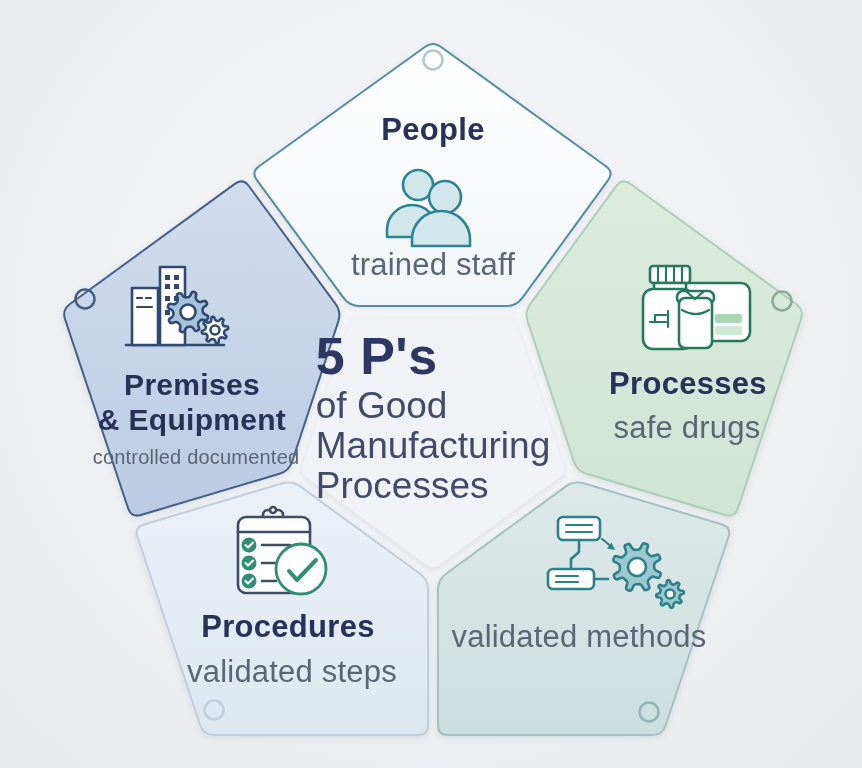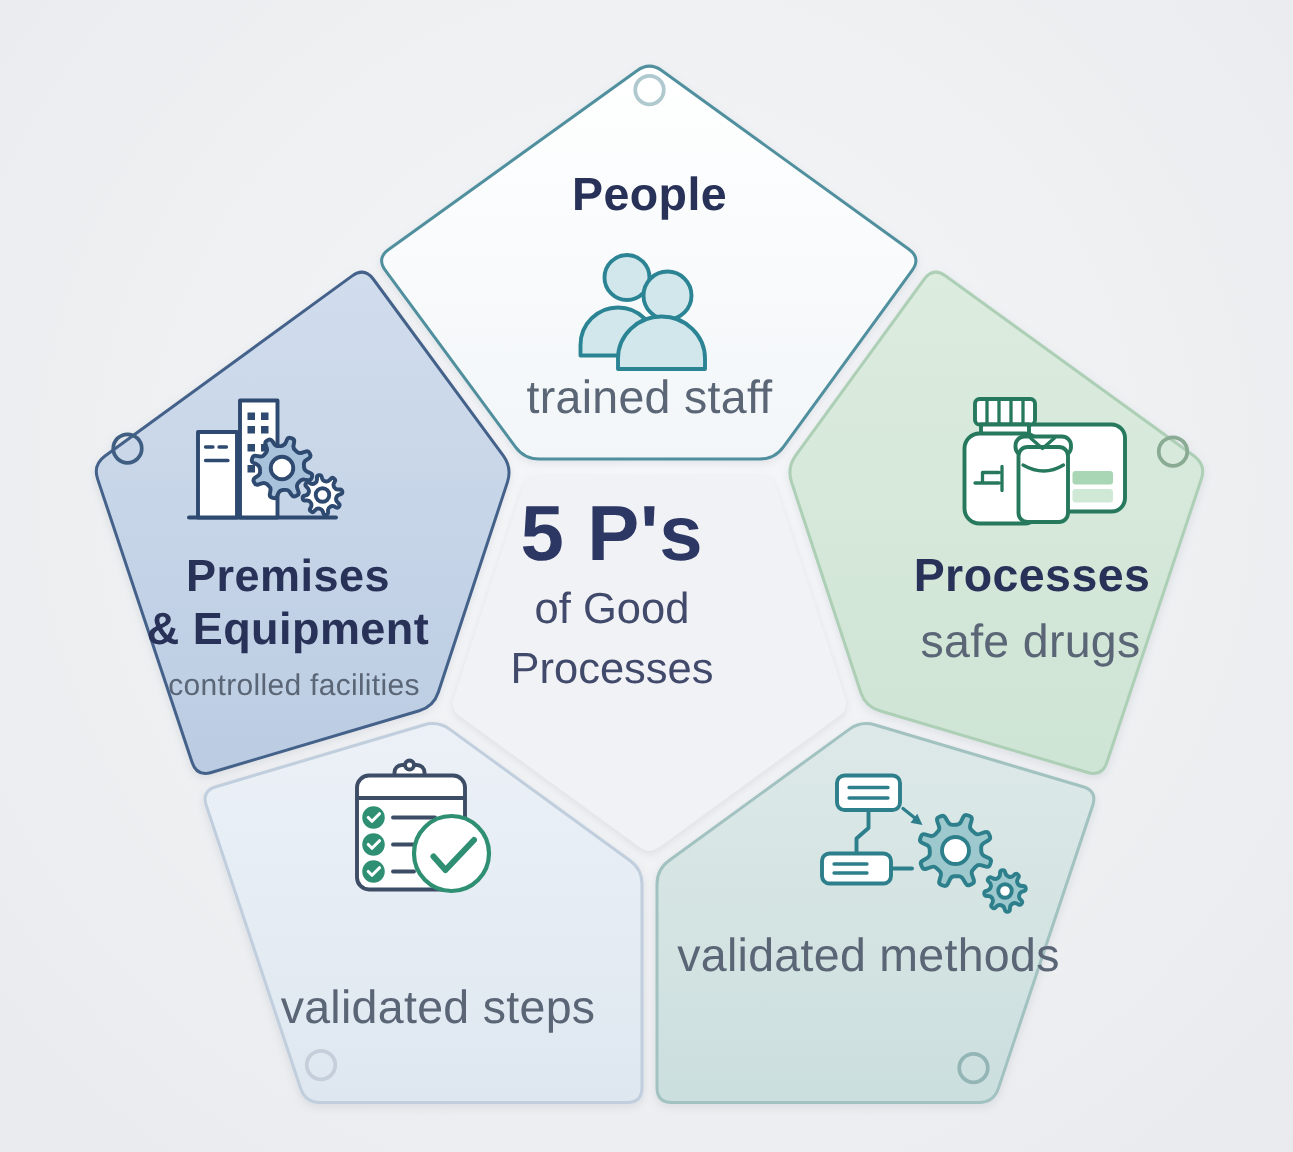--- a/index.html
+++ b/index.html
@@ -17,23 +17,23 @@
   .icsolid{fill:var(--icon);stroke:none}
   .acc{stroke:var(--icon-accent)}
   .accf{fill:var(--icon-accent);stroke:none}
   .wcheck{stroke:#fff;stroke-width:2.1;fill:none;stroke-linecap:round;stroke-linejoin:round}
   .seg-label{position:absolute;transform:translateX(-50%);font-weight:700;font-size:31px;
     color:#283157;text-align:center;line-height:1.18;white-space:pre-line;letter-spacing:.3px}
   .seg-sub{position:absolute;transform:translateX(-50%);font-size:31px;color:#5a6576;
     white-space:nowrap;letter-spacing:.2px}
   #label-premises{font-size:30px}
   #sub-premises{font-size:20px}
-  .title-wrap{position:absolute;left:408px;top:326px;transform:translateX(-50%);text-align:center}
+  .title-wrap{position:absolute;left:433px;top:326px;transform:translateX(-50%);text-align:left}
   .title-heading{font-size:52px;font-weight:600;color:#2c3763;letter-spacing:.5px}
-  .title-line{font-size:29px;color:#414a6b;line-height:40px}
+  .title-line{font-size:37px;color:#414a6b;line-height:40px}
 </style>
 </head>
 <body>
 
 <div class="stage">
 
   <svg id="shapes" viewBox="0 0 862 768">
       <defs>
         <linearGradient id="grad-people" x1="0" y1="0" x2="0" y2="1">
           <stop offset="0%" stop-color="#ffffff"></stop>
@@ -94,21 +94,21 @@
       <rect class="icsolid" x="51" y="42" width="5" height="5"></rect>
       <rect class="icsolid" x="42" y="56" width="5" height="5"></rect>
       <path class="ict" d="M83.8,61.3Q85.6,62.1 85.0,64.0L84.8,64.6Q84.2,66.5 82.2,66.1L80.0,65.7Q78.1,65.3 76.8,66.9L75.7,68.1Q74.5,69.6 75.2,71.5L75.9,73.6Q76.7,75.5 74.9,76.4L74.3,76.7Q72.6,77.6 71.4,75.9L70.2,74.1Q69.1,72.4 67.1,72.6L65.5,72.7Q63.5,72.9 62.6,74.7L61.7,76.8Q60.9,78.6 59.0,78.0L58.4,77.8Q56.5,77.2 56.9,75.2L57.3,73.0Q57.7,71.1 56.1,69.8L54.9,68.7Q53.4,67.5 51.5,68.2L49.4,68.9Q47.5,69.7 46.6,67.9L46.3,67.3Q45.4,65.6 47.1,64.4L48.9,63.2Q50.6,62.1 50.4,60.1L50.3,58.5Q50.1,56.5 48.3,55.6L46.2,54.7Q44.4,53.9 45.0,52.0L45.2,51.4Q45.8,49.5 47.8,49.9L50.0,50.3Q51.9,50.7 53.2,49.1L54.3,47.9Q55.5,46.4 54.8,44.5L54.1,42.4Q53.3,40.5 55.1,39.6L55.7,39.3Q57.4,38.4 58.6,40.1L59.8,41.9Q60.9,43.6 62.9,43.4L64.5,43.3Q66.5,43.1 67.4,41.3L68.3,39.2Q69.1,37.4 71.0,38.0L71.6,38.2Q73.5,38.8 73.1,40.8L72.7,43.0Q72.3,44.9 73.9,46.2L75.1,47.3Q76.6,48.5 78.5,47.8L80.6,47.1Q82.5,46.3 83.4,48.1L83.7,48.7Q84.6,50.4 82.9,51.6L81.1,52.8Q79.4,53.9 79.6,55.9L79.7,57.5Q79.9,59.5 81.7,60.4Z"></path>
       <circle class="icf" cx="65" cy="58" r="7.5"></circle>
       <path class="icf" d="M102.7,81.5Q103.9,82.4 103.0,83.7L103.0,83.7Q102.2,84.9 100.9,84.2L100.1,83.7Q98.5,82.9 97.0,83.9L97.0,83.9Q95.5,84.8 95.7,86.6L95.7,87.5Q95.8,88.9 94.4,89.2L94.4,89.2Q92.9,89.5 92.5,88.0L92.3,87.2Q91.8,85.5 90.0,85.1L90.0,85.1Q88.3,84.7 87.1,86.1L86.5,86.7Q85.6,87.9 84.3,87.0L84.3,87.0Q83.1,86.2 83.8,84.9L84.3,84.1Q85.1,82.5 84.1,81.0L84.1,81.0Q83.2,79.5 81.4,79.7L80.5,79.7Q79.1,79.8 78.8,78.4L78.8,78.4Q78.5,76.9 80.0,76.5L80.8,76.3Q82.5,75.8 82.9,74.0L82.9,74.0Q83.3,72.3 81.9,71.1L81.3,70.5Q80.1,69.6 81.0,68.3L81.0,68.3Q81.8,67.1 83.1,67.8L83.9,68.3Q85.5,69.1 87.0,68.1L87.0,68.1Q88.5,67.2 88.3,65.4L88.3,64.5Q88.2,63.1 89.6,62.8L89.6,62.8Q91.1,62.5 91.5,64.0L91.7,64.8Q92.2,66.5 94.0,66.9L94.0,66.9Q95.7,67.3 96.9,65.9L97.5,65.3Q98.4,64.1 99.7,65.0L99.7,65.0Q100.9,65.8 100.2,67.1L99.7,67.9Q98.9,69.5 99.9,71.0L99.9,71.0Q100.8,72.5 102.6,72.3L103.5,72.3Q104.9,72.2 105.2,73.6L105.2,73.6Q105.5,75.1 104.0,75.5L103.2,75.7Q101.5,76.2 101.1,78.0L101.1,78.0Q100.7,79.7 102.1,80.9Z"></path>
       <circle class="icf" cx="92" cy="76" r="4.5"></circle>
     </svg>
   </div>
   <div class="seg-label" id="label-premises" style="left:192px;top:367px">Premises
 &amp; Equipment</div>
-  <div class="seg-sub" id="sub-premises" style="left:196px;top:446px">controlled facilities</div>
+  <div class="seg-sub" id="sub-premises" style="left:196px;top:446px">controlled documented</div>
 
   <div class="icon" style="left: 640px; top: 258px; width: 115px; --icon: #27795d; --icon-fill: #a9d6b4;">
     <svg viewBox="0 0 115 95">
       <rect class="icf" x="38" y="25" width="72" height="58" rx="9"></rect>
       <rect x="75" y="56" width="27" height="9" rx="2" style="fill:var(--icon-fill)"></rect>
       <rect x="75" y="68" width="27" height="9" rx="2" style="fill:var(--icon-fill);opacity:.55"></rect>
       <rect class="icf" x="10" y="8" width="40" height="17" rx="3"></rect>
       <path class="ic thin" d="M18,8 v17 M26,8 v17 M34,8 v17 M42,8 v17"></path>
       <rect class="icf" x="14" y="25" width="32" height="7"></rect>
       <rect class="icf" x="3" y="31" width="50" height="60" rx="10"></rect>
@@ -131,20 +131,21 @@
       <path class="wcheck" d="M20.5,40 l2.5,2.5 l5,-5"></path>
       <circle class="accf" cx="24" cy="58" r="7.5"></circle>
       <path class="wcheck" d="M20.5,58 l2.5,2.5 l5,-5"></path>
       <circle class="accf" cx="24" cy="76" r="7.5"></circle>
       <path class="wcheck" d="M20.5,76 l2.5,2.5 l5,-5"></path>
       <path class="ic" d="M37,40 h28 M37,58 h17 M37,76 h14"></path>
       <circle class="icf acc" cx="76" cy="64" r="25" style="stroke-width:2.8"></circle>
       <path class="ic acc" style="stroke-width:4" d="M64,66 l8,9 l19,-20"></path>
     </svg>
   </div>
+  <div class="seg-label" id="label-procedures" style="left:288px;top:609px">Procedures</div>
   <div class="seg-sub" id="sub-procedures" style="left:292px;top:654px">validated steps</div>
 
   <div class="icon" style="left: 540px; top: 505px; width: 148px; --icon: #2e7f8c; --icon-fill: #9dc8cd;">
     <svg viewBox="0 0 148 104">
       <path class="ic" d="M39,35 v12 l-8,7 v10"></path>
       <rect class="icf" x="18" y="12" width="42" height="23" rx="5"></rect>
       <path class="ic thin" d="M26,20 h26 M26,27 h26"></path>
       <rect class="icf" x="8" y="64" width="46" height="20" rx="5"></rect>
       <path class="ic thin" d="M16,71 h22 M16,77 h22"></path>
       <path class="ic" d="M54,74 h14"></path>
@@ -154,16 +155,17 @@
       <circle class="icf" cx="97" cy="62" r="9"></circle>
       <path class="ict" d="M140.9,95.2Q142.0,96.3 141.0,97.5L141.0,97.5Q140.1,98.7 138.8,97.9L138.1,97.5Q136.5,96.6 134.9,97.5L134.9,97.5Q133.3,98.5 133.3,100.3L133.3,101.1Q133.3,102.6 131.8,102.8L131.8,102.8Q130.3,103.0 129.9,101.5L129.7,100.8Q129.2,99.0 127.4,98.5L127.4,98.5Q125.6,98.0 124.3,99.3L123.8,99.9Q122.7,101.0 121.5,100.0L121.5,100.0Q120.3,99.1 121.1,97.8L121.5,97.1Q122.4,95.5 121.5,93.9L121.5,93.9Q120.5,92.3 118.7,92.3L117.9,92.3Q116.4,92.3 116.2,90.8L116.2,90.8Q116.0,89.3 117.5,88.9L118.2,88.7Q120.0,88.2 120.5,86.4L120.5,86.4Q121.0,84.6 119.7,83.3L119.1,82.8Q118.0,81.7 119.0,80.5L119.0,80.5Q119.9,79.3 121.2,80.1L121.9,80.5Q123.5,81.4 125.1,80.5L125.1,80.5Q126.7,79.5 126.7,77.7L126.7,76.9Q126.7,75.4 128.2,75.2L128.2,75.2Q129.7,75.0 130.1,76.5L130.3,77.2Q130.8,79.0 132.6,79.5L132.6,79.5Q134.4,80.0 135.7,78.7L136.2,78.1Q137.3,77.0 138.5,78.0L138.5,78.0Q139.7,78.9 138.9,80.2L138.5,80.9Q137.6,82.5 138.5,84.1L138.5,84.1Q139.5,85.7 141.3,85.7L142.1,85.7Q143.6,85.7 143.8,87.2L143.8,87.2Q144.0,88.7 142.5,89.1L141.8,89.3Q140.0,89.8 139.5,91.6L139.5,91.6Q139.0,93.4 140.3,94.7Z"></path>
       <circle class="icf" cx="130" cy="89" r="4.5"></circle>
     </svg>
   </div>
   <div class="seg-sub" id="sub-processes" style="left:579px;top:619px">validated methods</div>
 
   <div class="title-wrap">
     <div class="title-heading">5 P's</div>
     <div class="title-line">of Good</div>
+    <div class="title-line">Manufacturing</div>
     <div class="title-line">Processes</div>
   </div>
 
 </div>
 
 </body></html>

